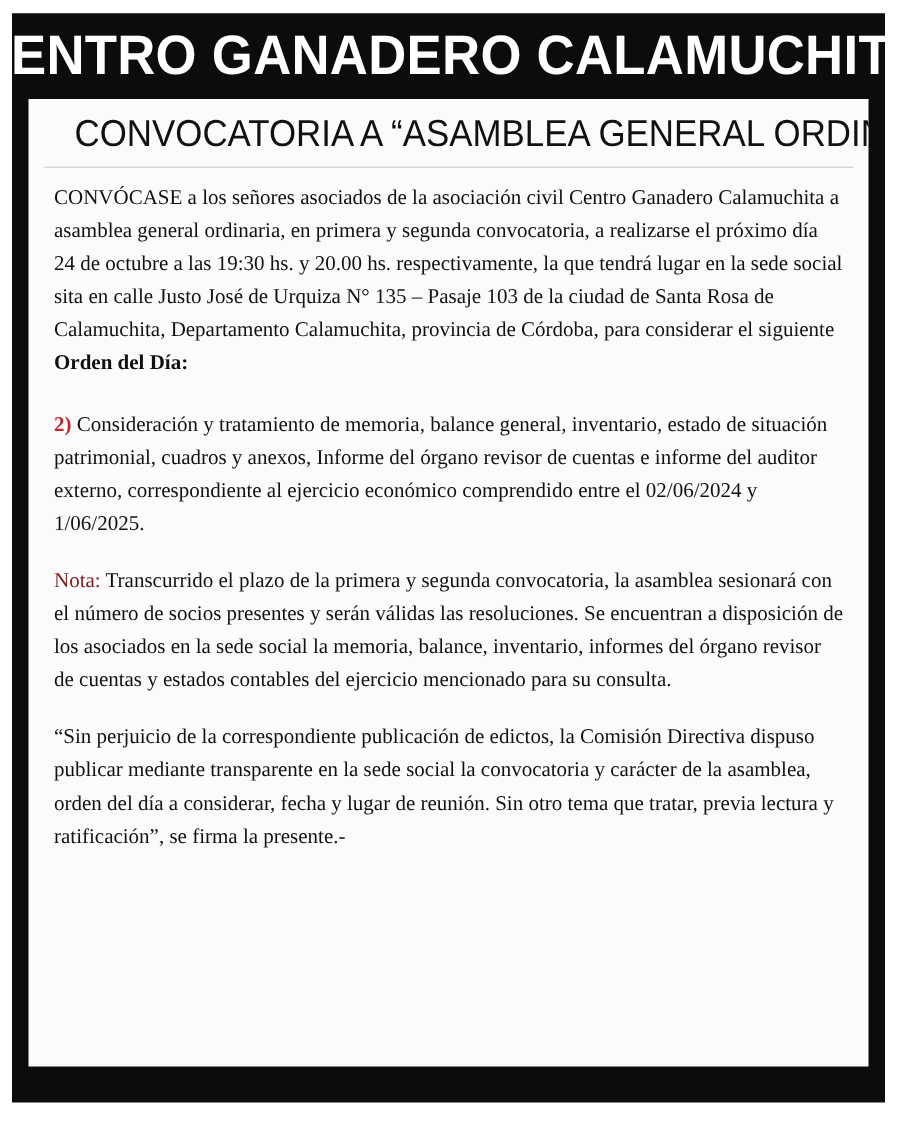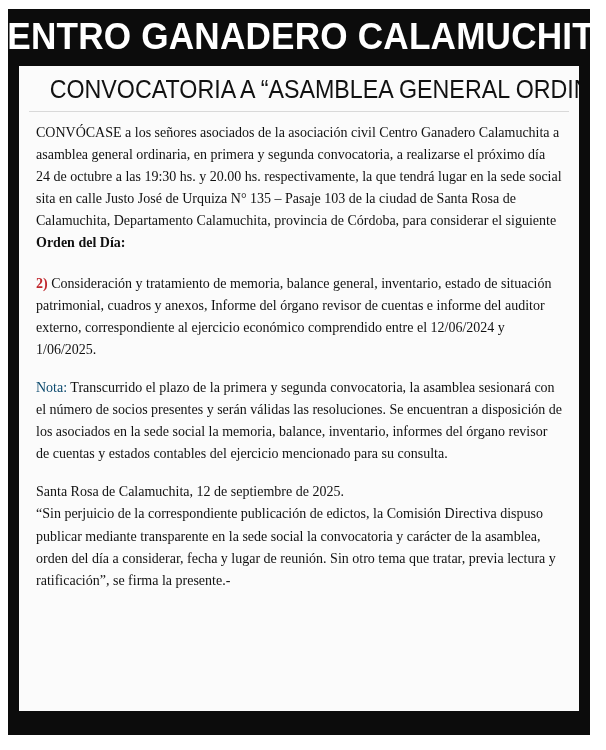--- a/index.html
+++ b/index.html
@@ -94,21 +94,21 @@
     height: 2px;
   }
   b.strong {
     font-weight: bold;
   }
   .num {
     color: #c0272d;
     font-weight: bold;
   }
   .nota {
-    color: #0c4a6e;
+    color: #7f1d1d;
     font-weight: normal;
   }
 </style>
 </head>
 <body>
 
 <div id="notice">
 
   <div class="banner">
     <div class="banner-title">CENTRO GANADERO CALAMUCHITA</div>
@@ -123,26 +123,25 @@
 
     <div class="body-text">
 
       <p><span>CONVÓCASE a los señores asociados de la asociación civil Centro Ganadero Calamuchita a asamblea general ordinaria, en primera y segunda convocatoria, a realizarse el próximo día 24 de octubre a las 19:30 hs. y 20.00  hs. respectivamente, la que tendrá lugar en la sede social sita en calle Justo José de Urquiza N° 135 – Pasaje 103 de la ciudad de Santa Rosa de Calamuchita, Departamento Calamuchita, provincia de Córdoba, para considerar el siguiente </span><b class="strong">Orden del Día:</b></p>
 
       <div class="gap"></div>
 
 
       <div class="gap-sm"></div>
 
-      <p><span class="num">2)</span><span> Consideración y tratamiento de memoria, balance general, inventario, estado de situación patrimonial,  cuadros y anexos, Informe del órgano revisor de cuentas e informe del auditor externo, correspondiente al ejercicio económico comprendido entre el 12/06/2024 y 1/06/2025.</span></p>
+      <p><span class="num">2)</span><span> Consideración y tratamiento de memoria, balance general, inventario, estado de situación patrimonial,  cuadros y anexos, Informe del órgano revisor de cuentas e informe del auditor externo, correspondiente al ejercicio económico comprendido entre el 02/06/2024 y 1/06/2025.</span></p>
 
       <div class="gap"></div>
 
       <p><span class="nota">Nota:</span><span> Transcurrido el plazo de la primera y segunda convocatoria, la asamblea sesionará con el número de socios presentes y serán válidas las resoluciones. Se encuentran a disposición de los asociados en la sede social la memoria, balance, inventario, informes del órgano revisor de cuentas y estados contables del ejercicio mencionado para su consulta.</span></p>
 
       <div class="gap"></div>
 
-      <p>Santa Rosa de Calamuchita, 12 de septiembre de 2025.</p>
       <p>“Sin perjuicio de la correspondiente publicación de edictos, la Comisión Directiva dispuso publicar mediante transparente en la sede social la convocatoria y carácter de la asamblea, orden del día a considerar, fecha y lugar de reunión. Sin otro tema que tratar, previa lectura y ratificación”, se firma la presente.-</p>
 
     </div>
   </div>
 </div>
 
 </body></html>

